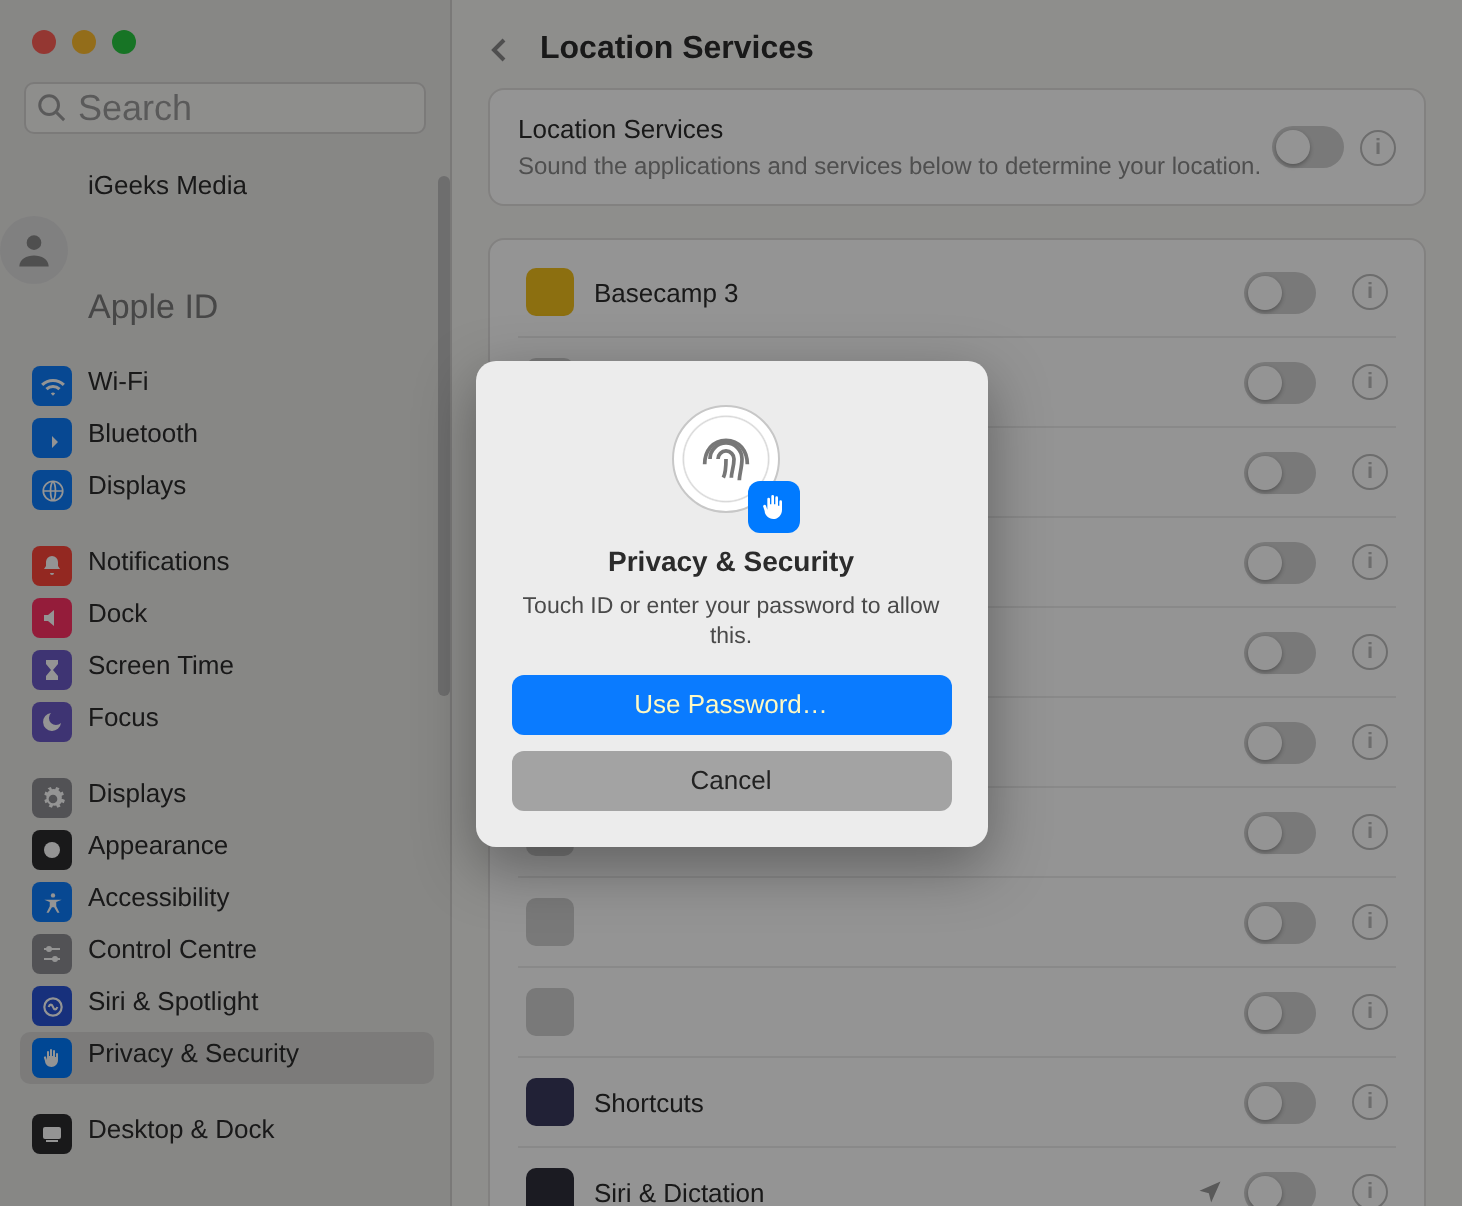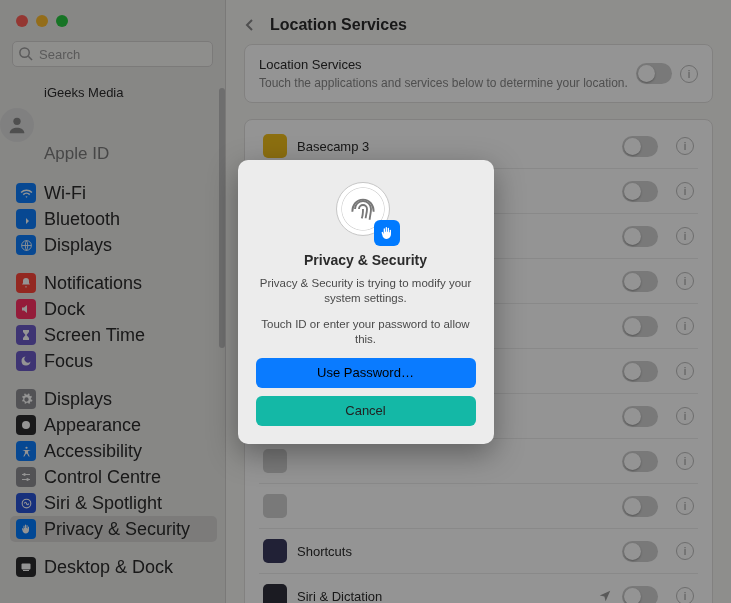--- a/index.html
+++ b/index.html
@@ -42,21 +42,21 @@
     margin: 4px 12px 14px 12px;
     position: relative;
   }
   .search-input {
     width: 100%;
     height: 26px;
     border: 1px solid #d4d3d1;
     border-radius: 5px;
     background: #f5f4f2;
     padding: 0 8px 0 26px;
-    font-size: 13px;
+    font-size: 18px;
     color: #555;
   }
   .search-input::placeholder { color: #9c9c9c; }
   .search-ico {
     position: absolute; left: 6px; top: 5px;
     width: 15px; height: 15px; color: #9c9c9c;
   }
 
   .account {
     display: flex; align-items: center; gap: 10px;
@@ -78,25 +78,25 @@
   }
 
   .nav {
     flex: 1;
     overflow: hidden;
     padding-left: 10px;
     padding-right: 8px;
   }
   .nav-group { margin-bottom: 12px; }
   .nav-item {
-    display: flex; align-items: center; gap: 8px;
+    display: flex; gap: 8px;
     padding: 3px 6px;
     border-radius: 5px;
     height: 26px;
-    font-size: 18px;
+    font-size: 13px;
   }
   .nav-item.selected {
     background: #d6d5d3;
   }
   .nav-ic {
     width: 20px; height: 20px; border-radius: 4px;
     display:flex; align-items:center; justify-content:center;
     font-size:12px;
   }
   .ic-blue { background:#0d7dfc; color:#fff; }
@@ -194,22 +194,22 @@
     position:absolute; right:-4px; bottom:-4px;
     width:26px; height:26px; border-radius:6px; background:#007aff;
     display:flex;align-items:center;justify-content:center; color:#fff;
   }
   .modal h2 { font-size:14px; font-weight:700; margin-bottom:8px; }
   .modal p { font-size:11.5px; color:#4a4a4a; line-height:1.35; margin-bottom:10px; }
   .modal .btn {
     display:block; width:100%; height:30px; border-radius:6px; border:none;
     font-size:13px; margin-top:8px; cursor:pointer;
   }
-  .btn-primary { background:#0a7bff; color:#000000; font-weight:500; }
-  .btn-secondary { background:#14b8a6; color:#222; border:1px solid #d0d0d0; }
+  .btn-primary { background:#0a7bff; color:#fef9c3; font-weight:500; }
+  .btn-secondary { background:#a3a3a3; color:#222; border:1px solid #d0d0d0; }
 
   svg { display:block; }
 </style>
 </head>
 <body>
 
 <div class="window">
 
   <div class="sidebar">
     <div class="traffic">
@@ -385,21 +385,21 @@
           </svg>
       </span>
       <h1>Location Services</h1>
     </div>
 
     <div class="content">
       <div class="card">
         <div class="card-head">
           <div>
             <div class="card-title">Location Services</div>
-            <div class="card-sub">Touch the applications and services below to determine your location.</div>
+            <div class="card-sub">Sound the applications and services below to determine your location.</div>
           </div>
           <div style="display:flex;align-items:center;">
             <div class="toggle"></div>
             <div class="inspect-btn">i</div>
           </div>
         </div>
       </div>
 
       <div class="card" id="apps-card" style="padding:4px 14px;">
           <div class="app-row">
@@ -489,17 +489,16 @@
         <path d="M4 14c0-5 3-9 8-9s8 4 8 9"></path>
       </svg>
     </div>
     <div class="hand-badge">
       <svg viewBox="0 0 24 24" width="16" height="16" fill="#fff">
           <path d="M7 11V6a1 1 0 1 1 2 0v4h1V4a1 1 0 1 1 2 0v6h1V5a1 1 0 1 1 2 0v6h1V8a1 1 0 1 1 2 0v6c0 4-3 7-6.5 7S5 18 5 15l-1-3a1 1 0 0 1 2-1l1 3"></path>
         </svg>
     </div>
   </div>
   <h2>Privacy &amp; Security</h2>
-  <p>Privacy &amp; Security is trying to modify your system settings.</p>
   <p>Touch ID or enter your password to allow this.</p>
   <button class="btn btn-primary">Use Password…</button>
   <button class="btn btn-secondary">Cancel</button>
 </div>
 
 </body></html>

